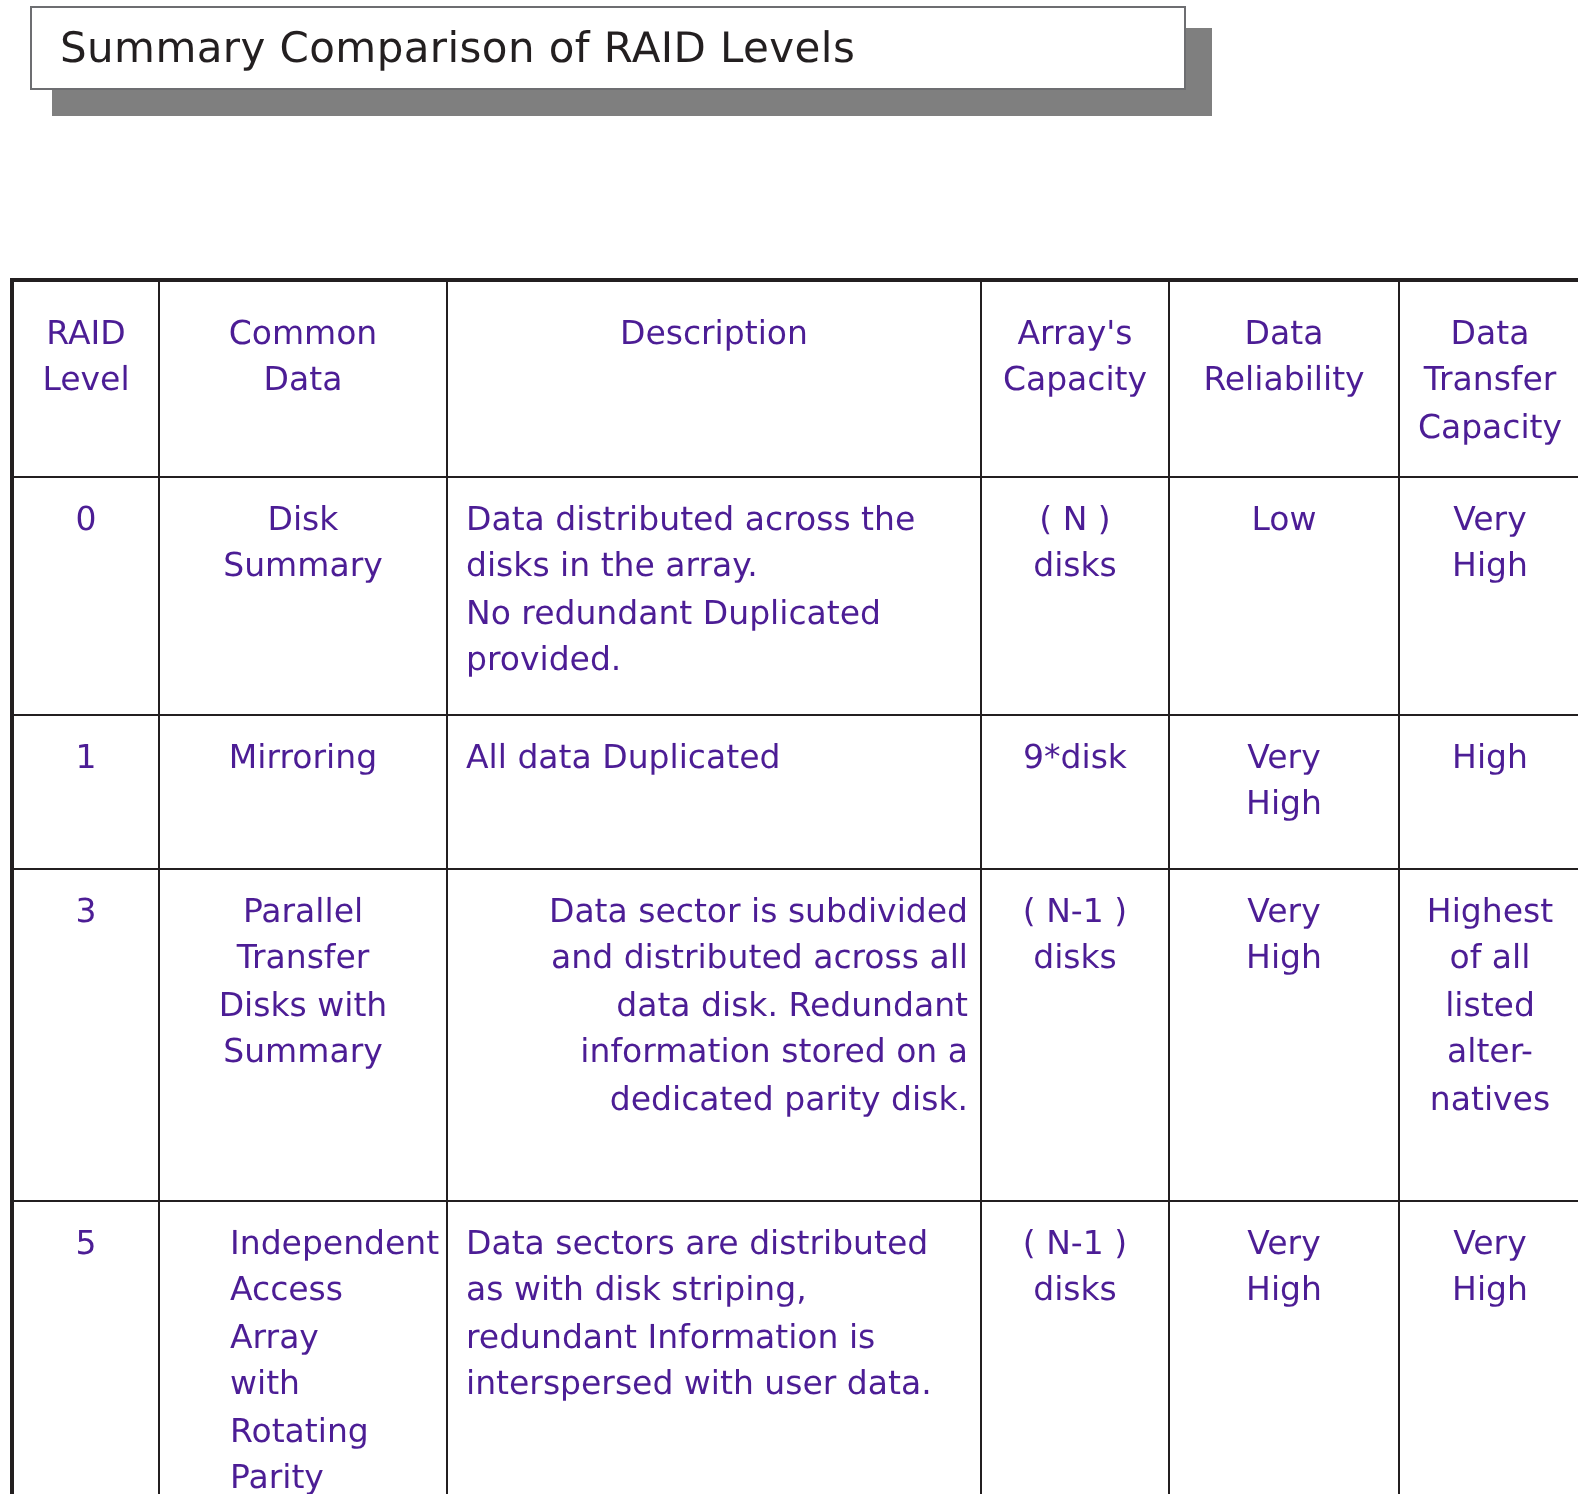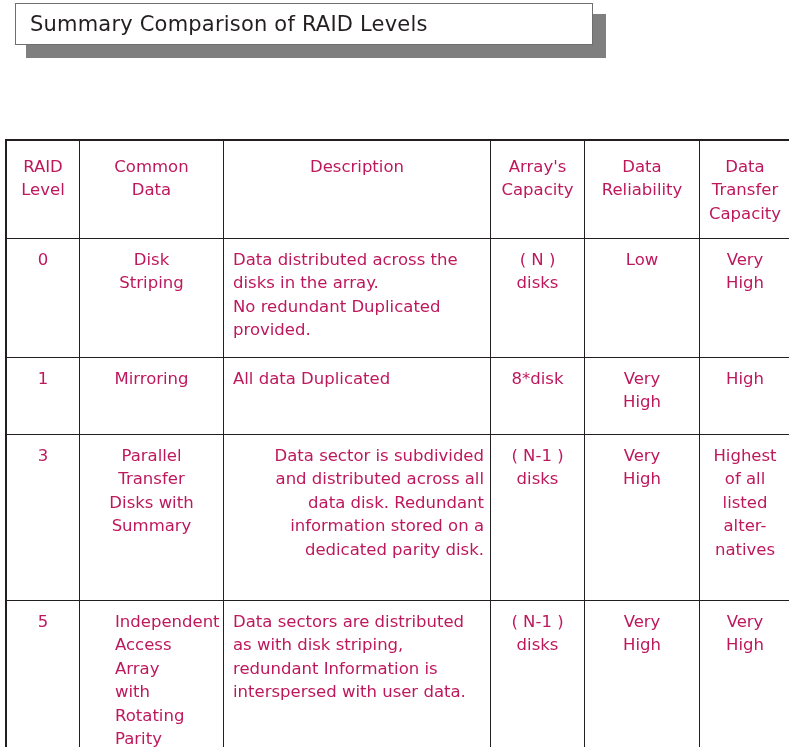--- a/index.html
+++ b/index.html
@@ -61,21 +61,21 @@
     top: 140px;
     width: 778px;
     border-collapse: collapse;
     table-layout: fixed;
   }
   #raid-table td, #raid-table th {
     border: 1px solid #231f20;
     font-weight: normal;
     font-size: 16.5px;
     line-height: 1.42;
-    color: #be185d;
+    color: #4c1d95;
     padding: 0;
     vertical-align: top;
   }
   
   #raid-table {
     outline: 2px solid #231f20;
     outline-offset: -1px;
   }
 
   .cell-pad { padding: 9px 6px 6px 6px; }
@@ -143,21 +143,21 @@
     </tr>
   </thead>
   <tbody>
 
     <tr class="r0">
       <td class="c-level va-mid">
         <div class="cell-pad nowrap-lines">0</div>
       </td>
       <td class="c-name va-mid">
         <div class="cell-pad nowrap-lines">Disk
-Striping</div>
+Summary</div>
       </td>
       <td class="c-desc">
         <div class="cell-pad nowrap-lines desc-left">Data distributed across the
 disks in the array.
 No redundant Duplicated
 provided.</div>
       </td>
       <td class="c-cap va-mid">
         <div class="cell-pad nowrap-lines">( N )
 disks</div>
@@ -175,21 +175,21 @@
       <td class="c-level va-mid">
         <div class="cell-pad nowrap-lines">1</div>
       </td>
       <td class="c-name va-mid">
         <div class="cell-pad nowrap-lines">Mirroring</div>
       </td>
       <td class="c-desc va-mid">
         <div class="cell-pad nowrap-lines desc-left">All data Duplicated</div>
       </td>
       <td class="c-cap va-mid">
-        <div class="cell-pad nowrap-lines">8*disk</div>
+        <div class="cell-pad nowrap-lines">9*disk</div>
       </td>
       <td class="c-rel va-mid">
         <div class="cell-pad nowrap-lines">Very
 High</div>
       </td>
       <td class="c-xfer va-mid">
         <div class="cell-pad nowrap-lines">High</div>
       </td>
     </tr>
 

